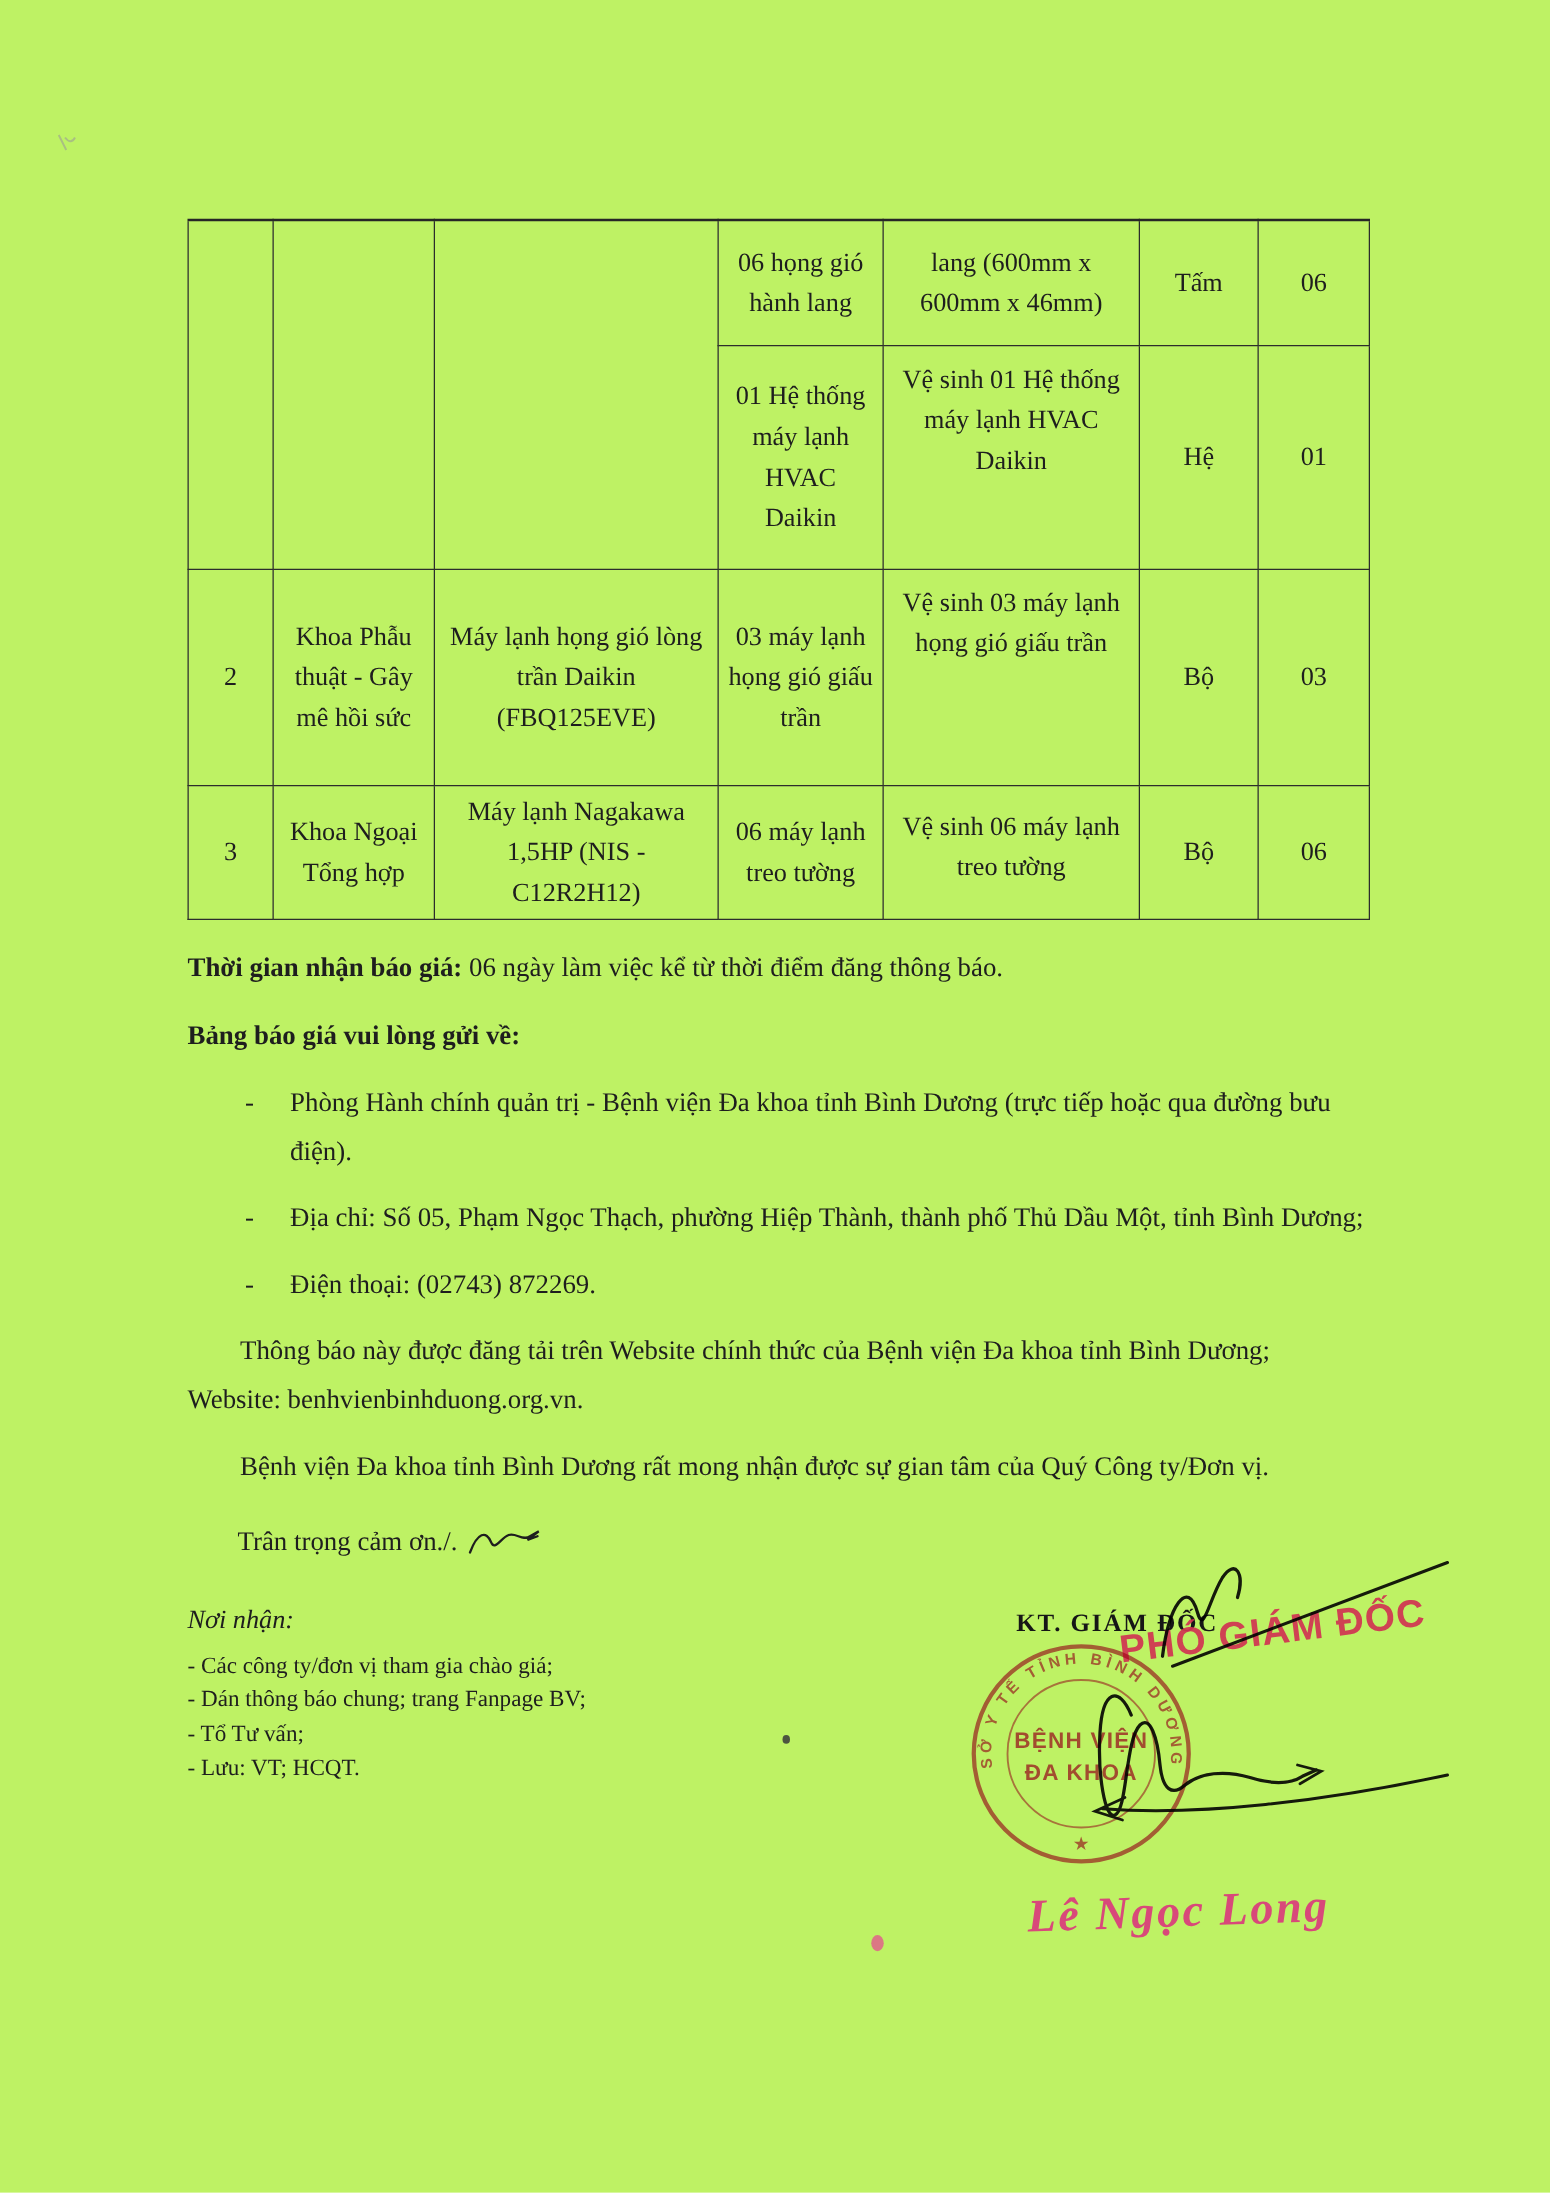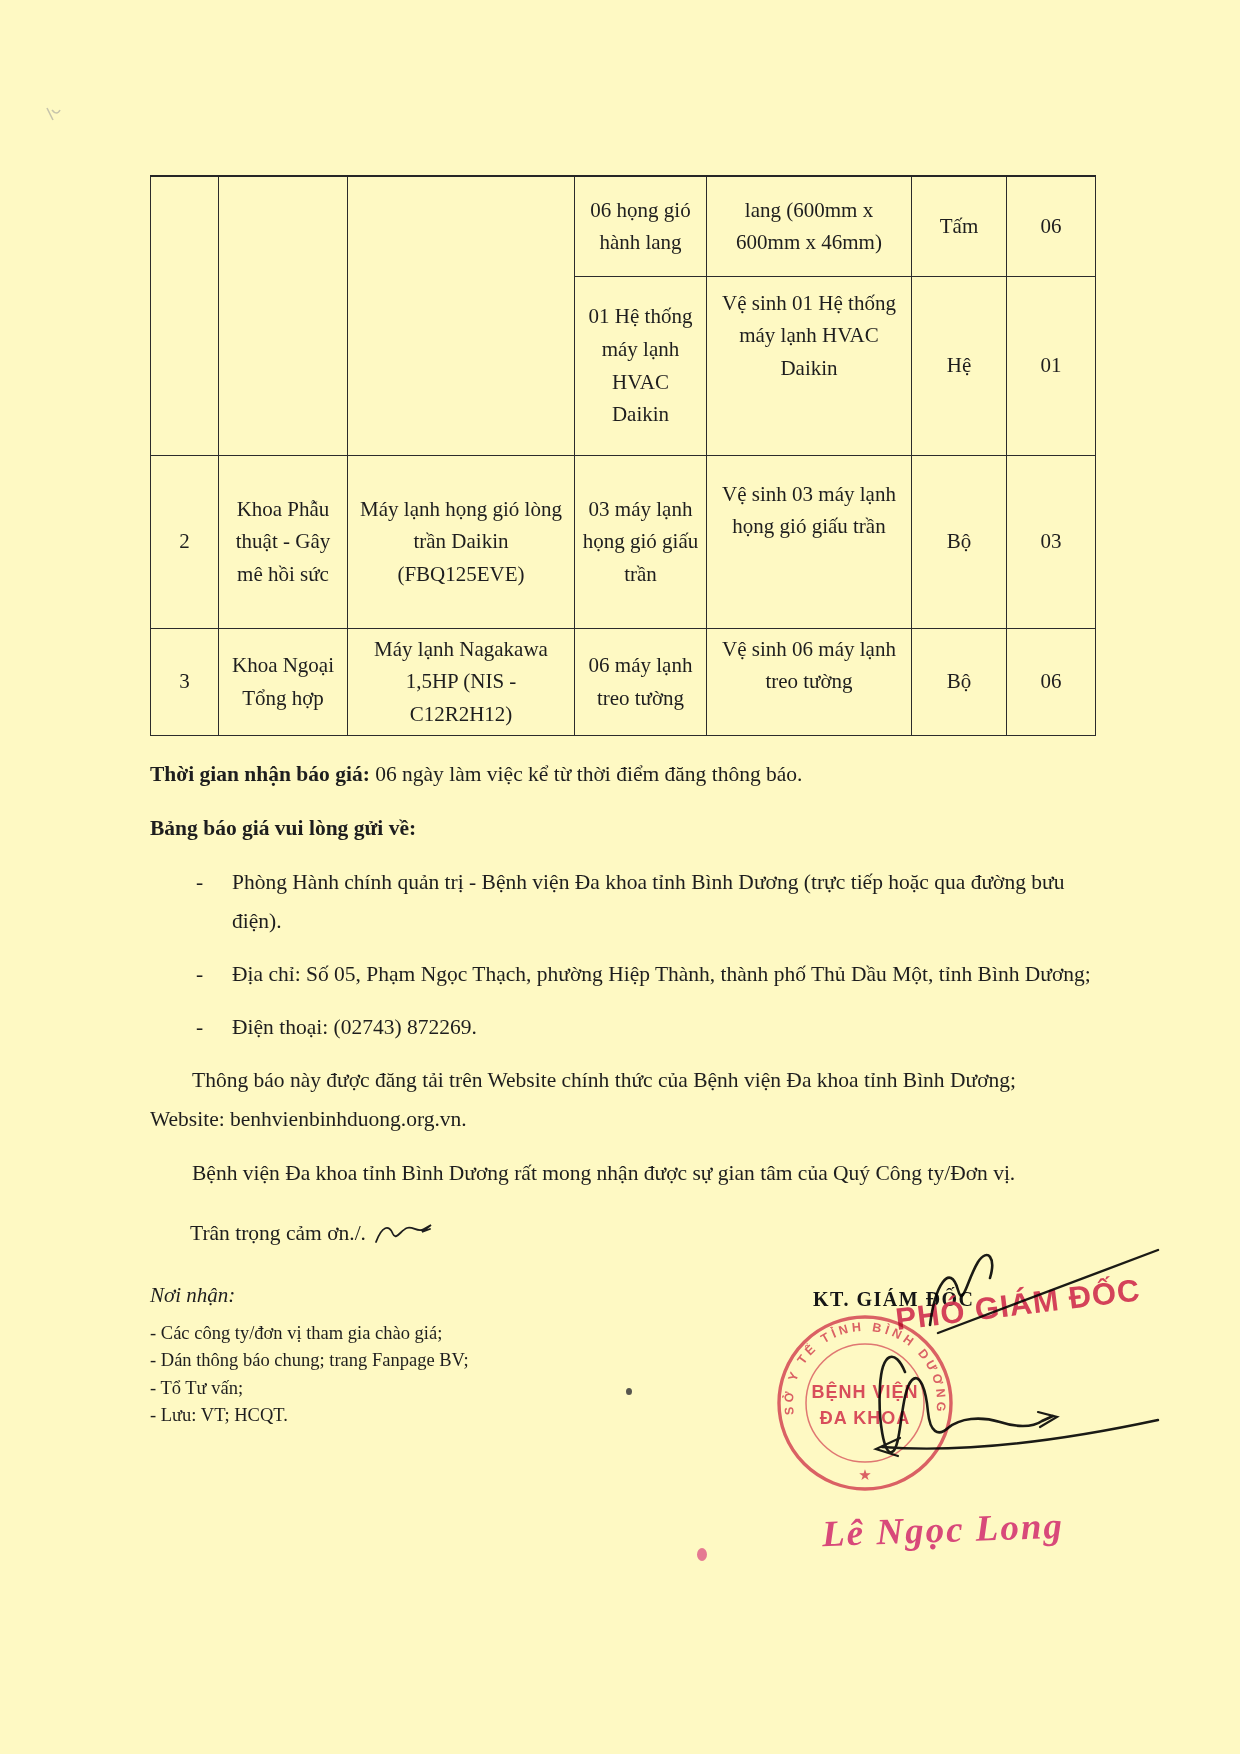--- a/index.html
+++ b/index.html
@@ -1,19 +1,19 @@
 <!DOCTYPE html>
 <html><head>
 <meta charset="utf-8">
 <style>
   html,body{margin:0;padding:0;}
   .page{
     position:relative;
     width:1240px;height:1754px;
-    background:#fef9c3;
+    background:#bef264;
     font-family:"Liberation Serif","DejaVu Serif",serif;
     color:#1e1e1e;
     overflow:hidden;
   }
   
   .quote-table{
     position:absolute;left:150px;top:175px;
     border-collapse:collapse;table-layout:fixed;
     width:945px;
     font-size:21px;line-height:1.55;
@@ -104,30 +104,30 @@
         <td>01 Hệ thống máy lạnh HVAC Daikin</td>
         <td style="vertical-align:top;padding-top:10px">Vệ sinh 01 Hệ thống máy lạnh HVAC Daikin</td>
         <td>Hệ</td>
         <td>01</td>
       </tr>
       <tr style="height:173px">
         <td>2</td>
         <td>Khoa Phẫu thuật - Gây mê hồi sức</td>
         <td>Máy lạnh họng gió lòng trần Daikin (FBQ125EVE)</td>
         <td>03 máy lạnh họng gió giấu trần</td>
-        <td style="vertical-align:top;padding-top:22px">Vệ sinh 03 máy lạnh họng gió giấu trần</td>
+        <td style="vertical-align:top;padding-top:10px">Vệ sinh 03 máy lạnh họng gió giấu trần</td>
         <td>Bộ</td>
         <td>03</td>
       </tr>
       <tr style="height:107px">
         <td>3</td>
         <td>Khoa Ngoại Tổng hợp</td>
         <td>Máy lạnh Nagakawa 1,5HP (NIS - C12R2H12)</td>
         <td>06 máy lạnh treo tường</td>
-        <td style="vertical-align:top;padding-top:4px">Vệ sinh 06 máy lạnh treo tường</td>
+        <td style="vertical-align:top;padding-top:16px">Vệ sinh 06 máy lạnh treo tường</td>
         <td>Bộ</td>
         <td>06</td>
       </tr>
     </tbody>
   </table>
 
   <div class="textcol">
 
     <p class="para">
       <span class="bold">Thời gian nhận báo giá:</span><span> 06 ngày làm việc kể từ thời điểm đăng thông báo.</span>

